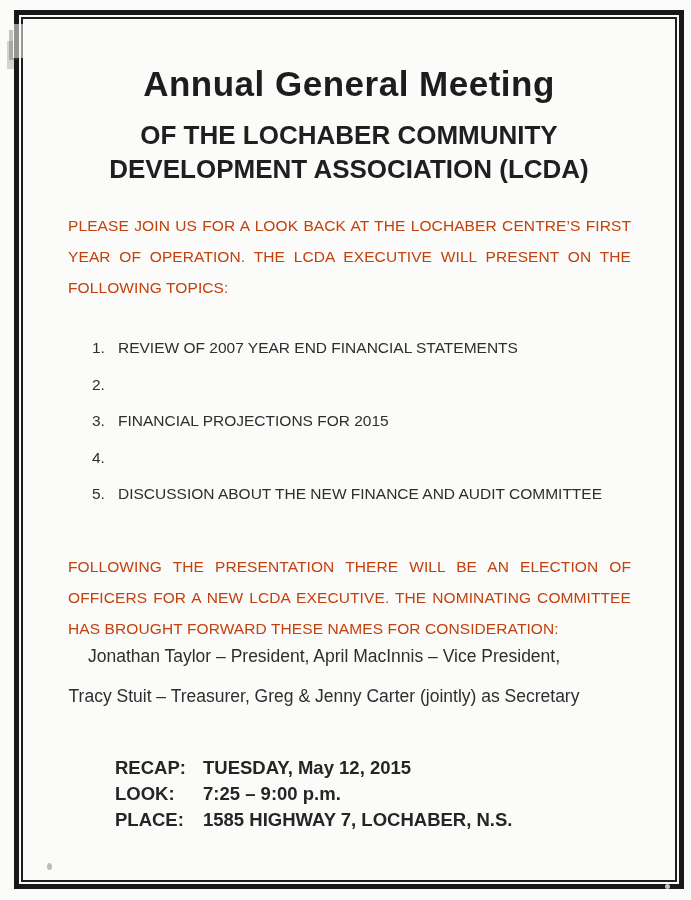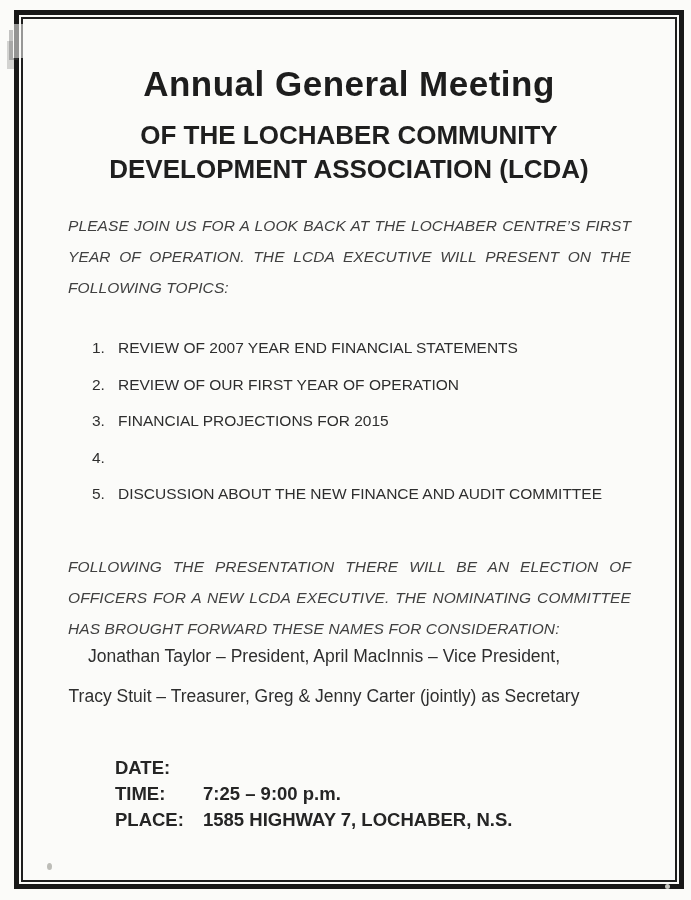--- a/index.html
+++ b/index.html
@@ -44,22 +44,21 @@
     line-height: 34px;
     color: #1f1f1f;
   }
 
   .para {
     left: 68px; width: 563px;
     font-size: 15.5px;
     line-height: 31px;
     text-align: justify;
     letter-spacing: 0.1px;
-    color: #404040;
-    font-style: italic;
+    color: #c2410c;
   }
   .intro { top: 210px; }
   .election { top: 551px; }
 
   .agenda { top: 337px; left: 92px; width: 520px; list-style: none; }
   .agenda li {
     display: flex;
     margin-bottom: 15.5px;
     font-size: 15.5px;
     line-height: 21px;
@@ -122,21 +121,20 @@
 
   <div class="block para intro">PLEASE JOIN US FOR A LOOK BACK AT THE LOCHABER CENTRE’S FIRST YEAR OF OPERATION. THE LCDA EXECUTIVE WILL PRESENT ON THE FOLLOWING TOPICS:</div>
 
   <ol class="block agenda">
     <li>
       <span class="num">1.</span>
       <span>REVIEW OF 2007 YEAR END FINANCIAL STATEMENTS</span>
     </li>
     <li>
       <span class="num">2.</span>
-      <span>REVIEW OF OUR FIRST YEAR OF OPERATION</span>
     </li>
     <li>
       <span class="num">3.</span>
       <span>FINANCIAL PROJECTIONS FOR 2015</span>
     </li>
     <li>
       <span class="num">4.</span>
     </li>
     <li>
       <span class="num">5.</span>
@@ -146,24 +144,25 @@
 
   <div class="block nominees">
     <div>Jonathan Taylor – President, April MacInnis – Vice President,</div>
     <div class="line2">Tracy Stuit – Treasurer, Greg &amp; Jenny Carter (jointly) as Secretary</div>
   </div>
 
   <div class="block para election">FOLLOWING THE PRESENTATION THERE WILL BE AN ELECTION OF OFFICERS FOR A NEW LCDA EXECUTIVE. THE NOMINATING COMMITTEE HAS BROUGHT FORWARD THESE NAMES FOR CONSIDERATION:</div>
 
   <div class="block details">
     <div class="row">
-      <span class="lbl">DATE:</span>
+      <span class="lbl">RECAP:</span>
+      <span>TUESDAY, May 12, 2015</span>
     </div>
     <div class="row">
-      <span class="lbl">TIME:</span>
+      <span class="lbl">LOOK:</span>
       <span>7:25 – 9:00 p.m.</span>
     </div>
     <div class="row">
       <span class="lbl">PLACE:</span>
       <span>1585 HIGHWAY 7, LOCHABER, N.S.</span>
     </div>
   </div>
 
   <div class="artifact-dropout"></div>
   <div class="speck-1"></div>

